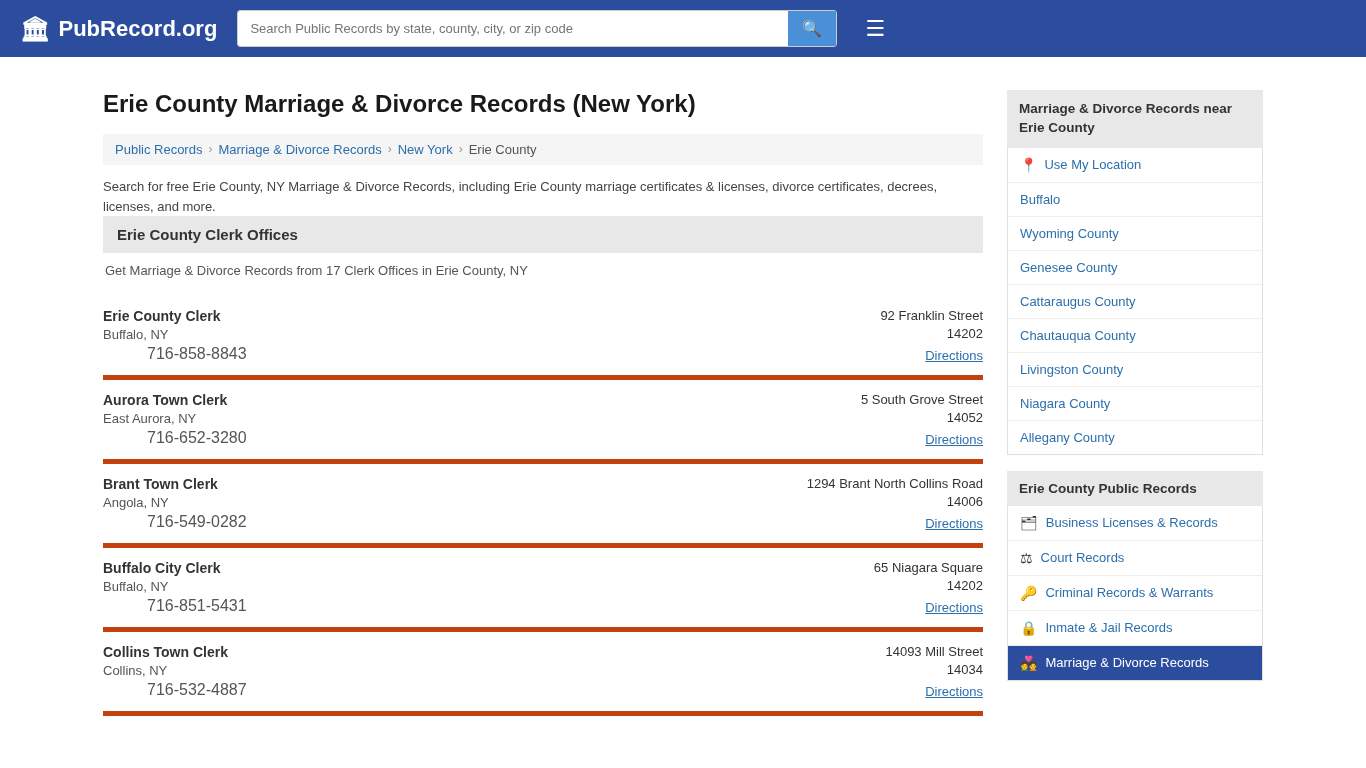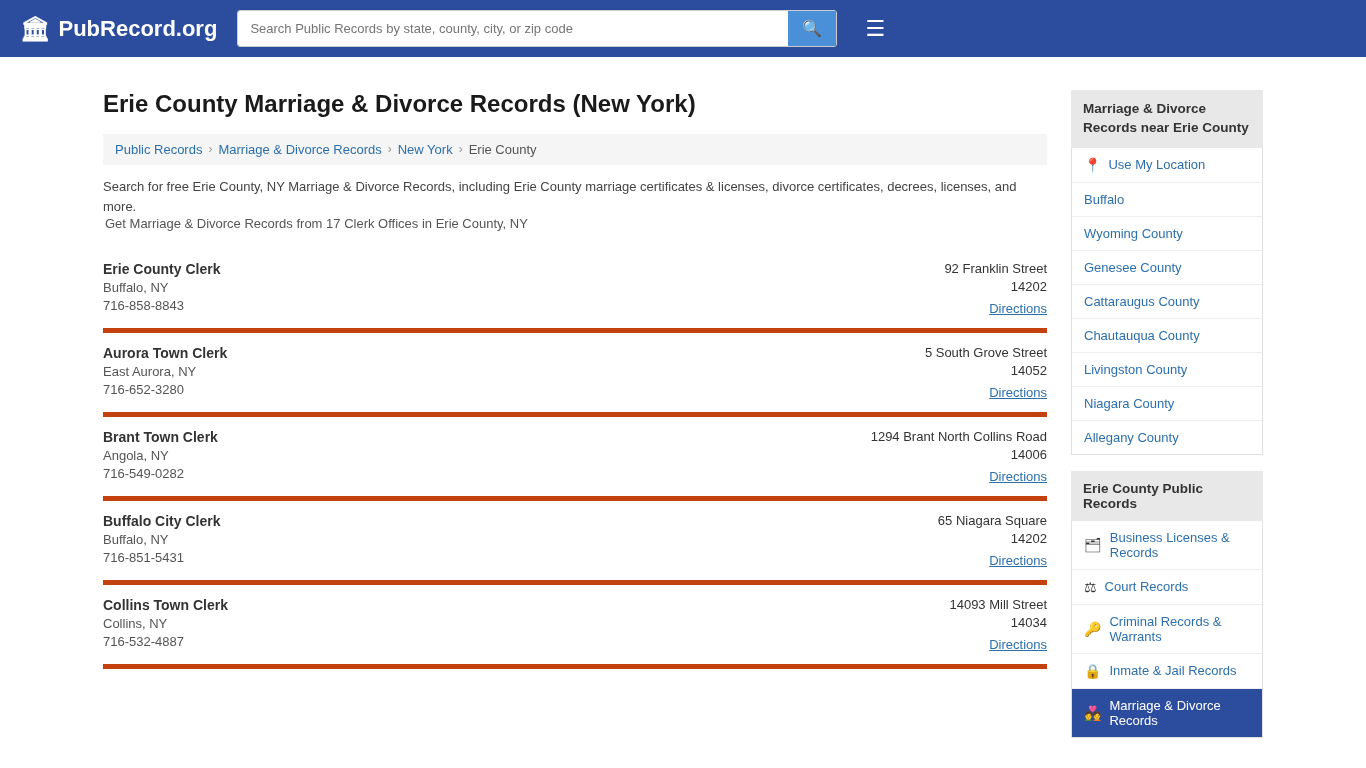--- a/index.html
+++ b/index.html
@@ -125,21 +125,22 @@
       font-size: 14px;
       margin-bottom: 3px;
     }
     .clerk-left .clerk-location {
       color: #555;
       font-size: 13px;
       margin-bottom: 3px;
     }
     .clerk-left .clerk-phone {
       color: #555;
-      font-size: 13px;
+      font-size: 16px;
+      margin-left: 44px;
     }
     .clerk-right {
       text-align: right;
       min-width: 220px;
     }
     .clerk-right .clerk-address {
       font-size: 13px;
       color: #333;
       margin-bottom: 3px;
     }
@@ -150,21 +151,21 @@
     }
     .clerk-right .directions-link {
       color: #2c6fad;
       text-decoration: underline;
       font-size: 13px;
       cursor: pointer;
     }
 
     
     .sidebar {
-      width: 192px;
+      width: 256px;
       flex-shrink: 0;
     }
     .sidebar-section-title {
       background: #e8e8e8;
       padding: 10px 12px;
       font-weight: bold;
       font-size: 13.5px;
       line-height: 1.4;
       margin-bottom: 0;
     }
@@ -264,20 +265,23 @@
       <span class="breadcrumb-sep">›</span>
       <a href="#">Marriage &amp; Divorce Records</a>
       <span class="breadcrumb-sep">›</span>
       <a href="#">New York</a>
       <span class="breadcrumb-sep">›</span>
       <span>Erie County</span>
     </nav>
 
     <p class="description">Search for free Erie County, NY Marriage &amp; Divorce Records, including Erie County marriage certificates &amp; licenses, divorce certificates, decrees, licenses, and more.</p>
 
+    <div class="section-header">
+      <span>Erie County Clerk Offices</span>
+    </div>
     <p class="section-desc">Get Marriage &amp; Divorce Records from 17 Clerk Offices in Erie County, NY</p>
 
     <div id="clerk-list">
         <div class="clerk-entry">
     <div class="clerk-left">
       <div class="clerk-name">Erie County Clerk</div>
       <div class="clerk-location">Buffalo, NY</div>
       <div class="clerk-phone">716-858-8843</div>
     </div>
     <div class="clerk-right">

